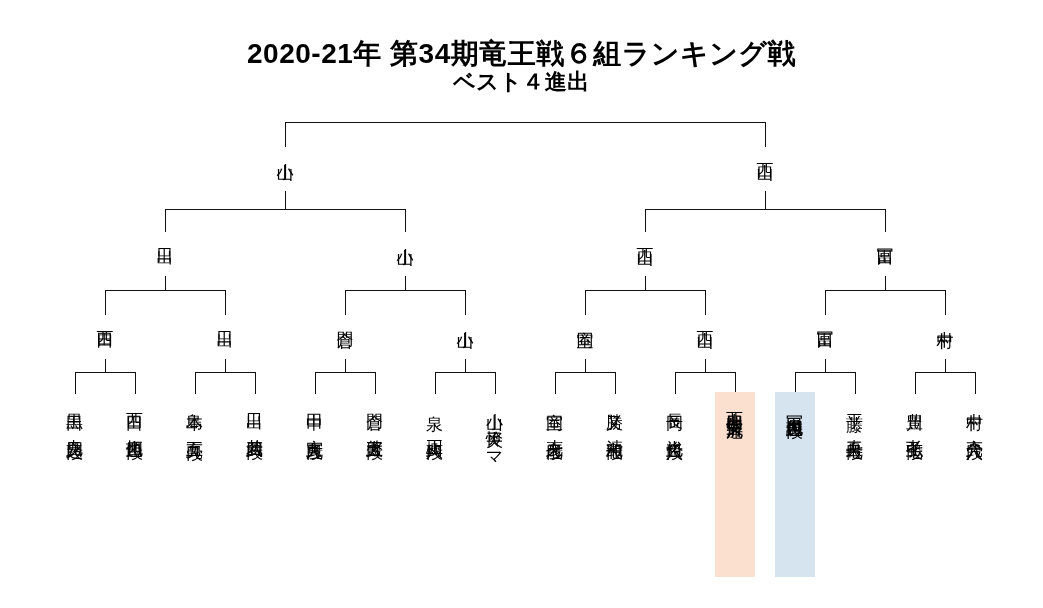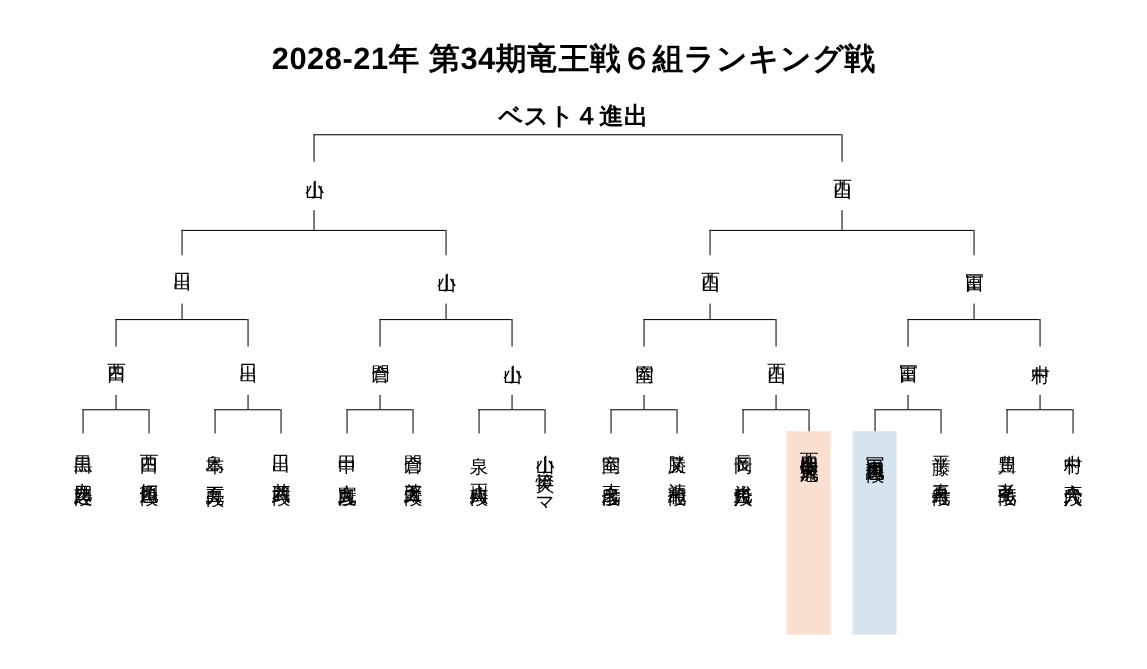--- a/index.html
+++ b/index.html
@@ -27,21 +27,21 @@
     text-align: center;
     font-weight: bold;
     letter-spacing: 0.5px;
   }
   #main-title {
     top: 37px;
     font-size: 28px;
     line-height: 34px;
   }
   #sub-title {
-    top: 92px;
+    top: 68px;
     font-size: 22px;
     line-height: 28px;
   }
   #caption {
     position: absolute;
     top: 120px;
     left: 0;
     width: 1043px;
     text-align: center;
     font-size: 15px;
@@ -110,21 +110,21 @@
     letter-spacing: 1.5px;
     white-space: nowrap;
     display: inline-block;
   }
 </style>
 </head>
 <body>
 
 <div id="root">
 
-  <div class="title" id="main-title">2028-21年  第34期竜王戦６組ランキング戦</div>
+  <div class="title" id="main-title">2020-21年  第34期竜王戦６組ランキング戦</div>
   <div class="title" id="sub-title">ベスト４進出</div>
 
   <div id="lines">
       <div class="hline" style="left: 285px; top: 122px; width: 480px;"></div>
       <div class="vline" style="left: 285px; top: 122px; height: 25px;"></div>
       <div class="vline" style="left: 765px; top: 122px; height: 25px;"></div>
       <div class="hline" style="left: 165px; top: 209px; width: 240px;"></div>
       <div class="vline" style="left: 165px; top: 209px; height: 23px;"></div>
       <div class="vline" style="left: 405px; top: 209px; height: 23px;"></div>
       <div class="vline" style="left: 285px; top: 191px; height: 18px;"></div>

